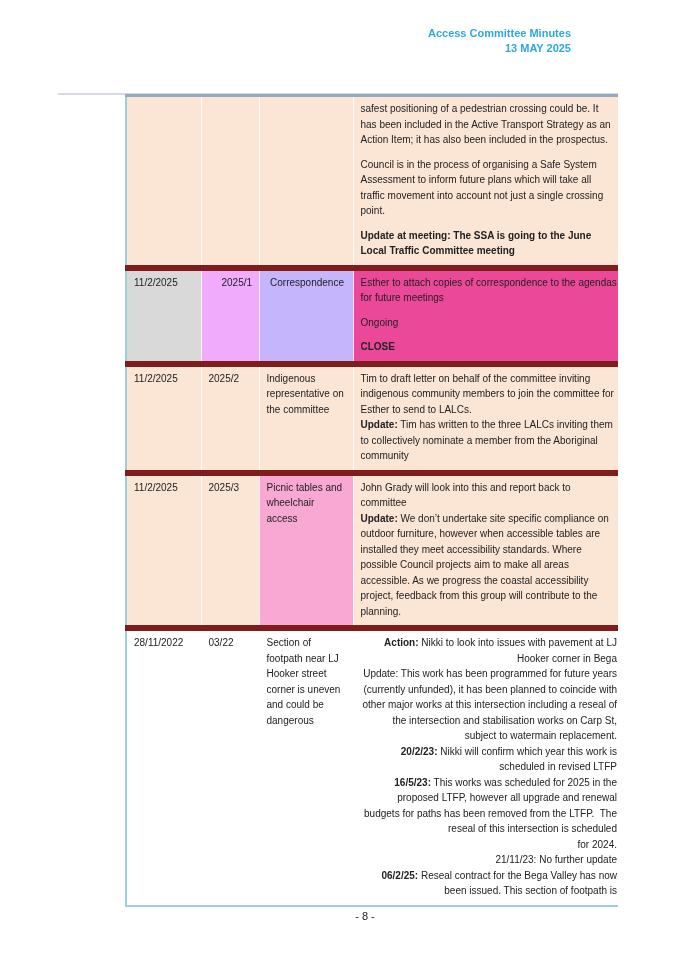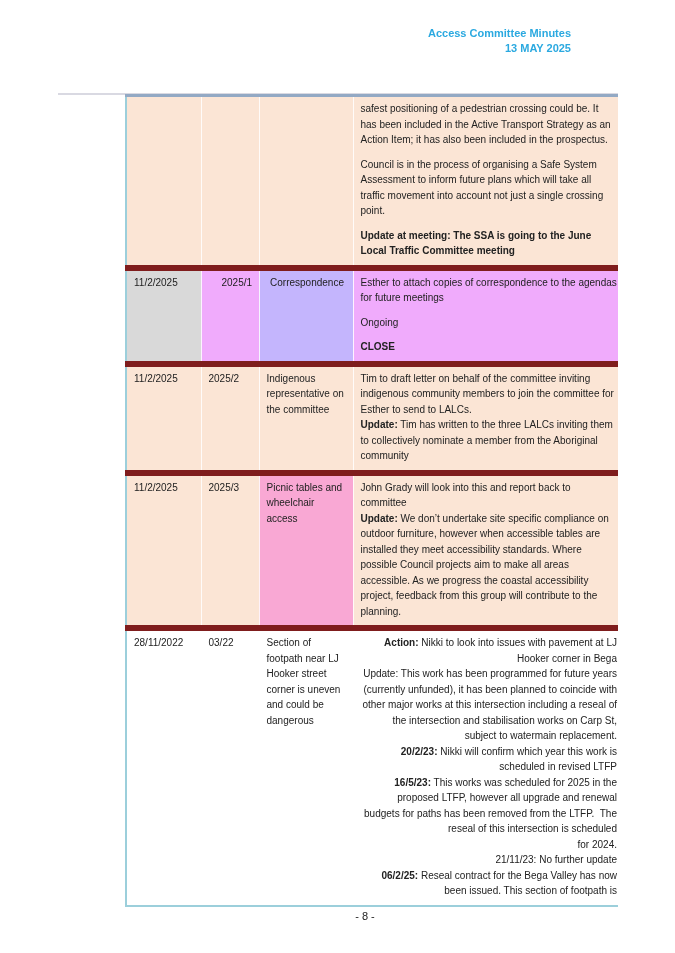--- a/index.html
+++ b/index.html
@@ -87,21 +87,21 @@
             <p><span>safest positioning of a pedestrian crossing could be. It has been included in the Active Transport Strategy as an Action Item; it has also been included in the prospectus.</span></p>
             <p><span>Council is in the process of organising a Safe System Assessment to inform future plans which will take all traffic movement into account not just a single crossing point.</span></p>
             <p><b>Update at meeting: The SSA is going to the June Local Traffic Committee meeting</b></p>
           </td>
   </tr>
 
   <tr>
     <td style="background: rgb(217, 217, 217);">11/2/2025</td>
     <td style="background: #f0abfc; padding-left: 20px;">2025/1</td>
     <td style="background: #c4b5fd; text-align: center;">Correspondence</td>
-    <td class="desc" style="background: #f0abfc;">
+    <td class="desc" style="background: #ec4899;">
             <p><span>Esther to attach copies of correspondence to the agendas for future meetings</span></p>
             <p><span>Ongoing</span></p>
             <p><b>CLOSE</b></p>
           </td>
   </tr>
 
   <tr>
     <td style="background: rgb(251, 229, 213);">11/2/2025</td>
     <td style="background: rgb(251, 229, 213); margin-top: 12px;">2025/2</td>
     <td style="background: rgb(251, 229, 213);">Indigenous representative on the committee</td>

